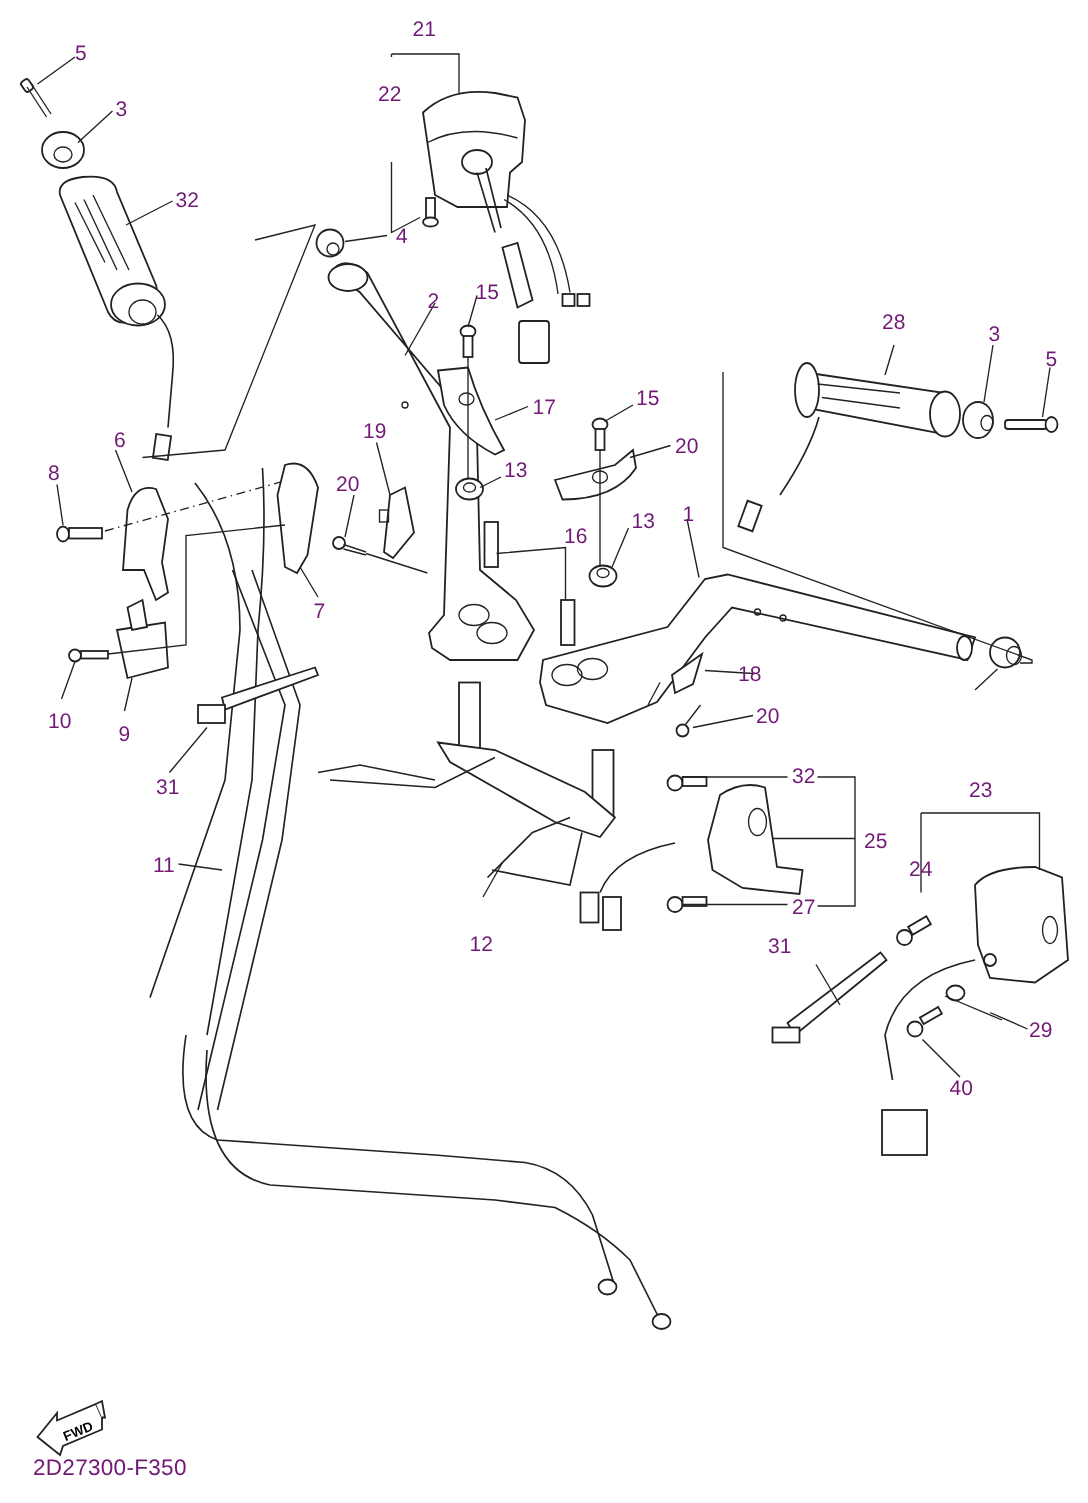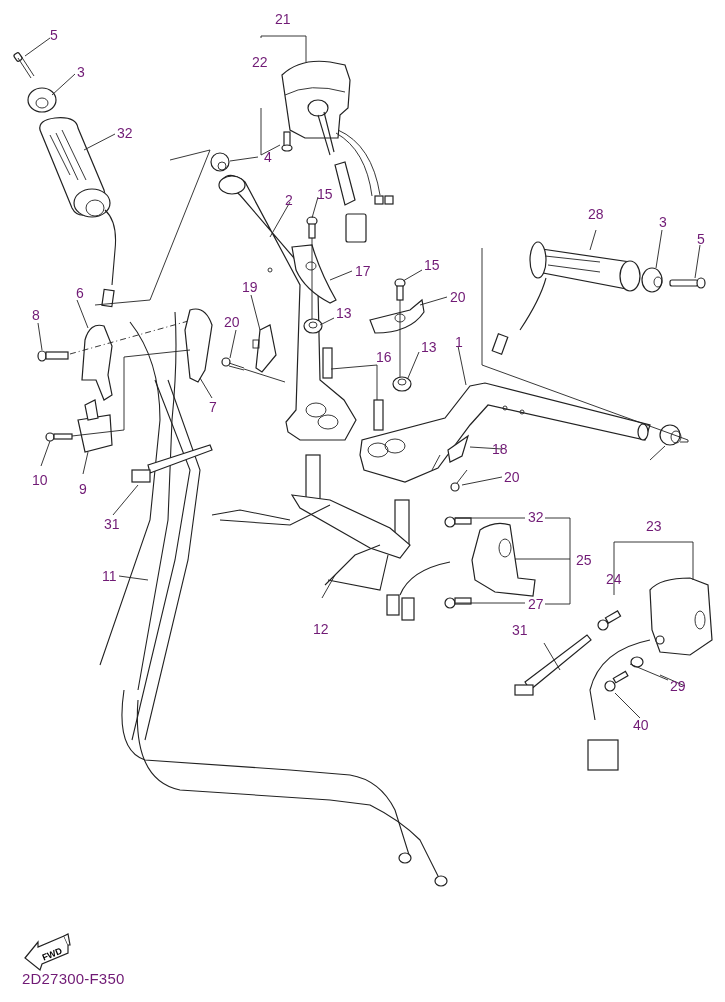--- a/index.html
+++ b/index.html
@@ -327,17 +327,17 @@
 <span class="lbl" style="left:504px;top:470px">20</span>
 <span class="lbl" style="left:104px;top:517px">31</span>
 <span class="lbl" style="left:528px;top:510px">32</span>
 <span class="lbl" style="left:576px;top:553px">25</span>
 <span class="lbl" style="left:528px;top:597px">27</span>
 <span class="lbl" style="left:646px;top:519px">23</span>
 <span class="lbl" style="left:606px;top:572px">24</span>
 <span class="lbl" style="left:102px;top:569px">11</span>
 <span class="lbl" style="left:313px;top:622px">12</span>
 <span class="lbl" style="left:512px;top:623px">31</span>
-<span class="lbl" style="left:670px;top:679px">29</span>
+<span class="lbl" style="left:686px;top:679px">29</span>
 <span class="lbl" style="left:633px;top:718px">40</span>
 
 <span id="code" class="lbl">2D27300-F350</span>
 </div>
 
 </body></html>

